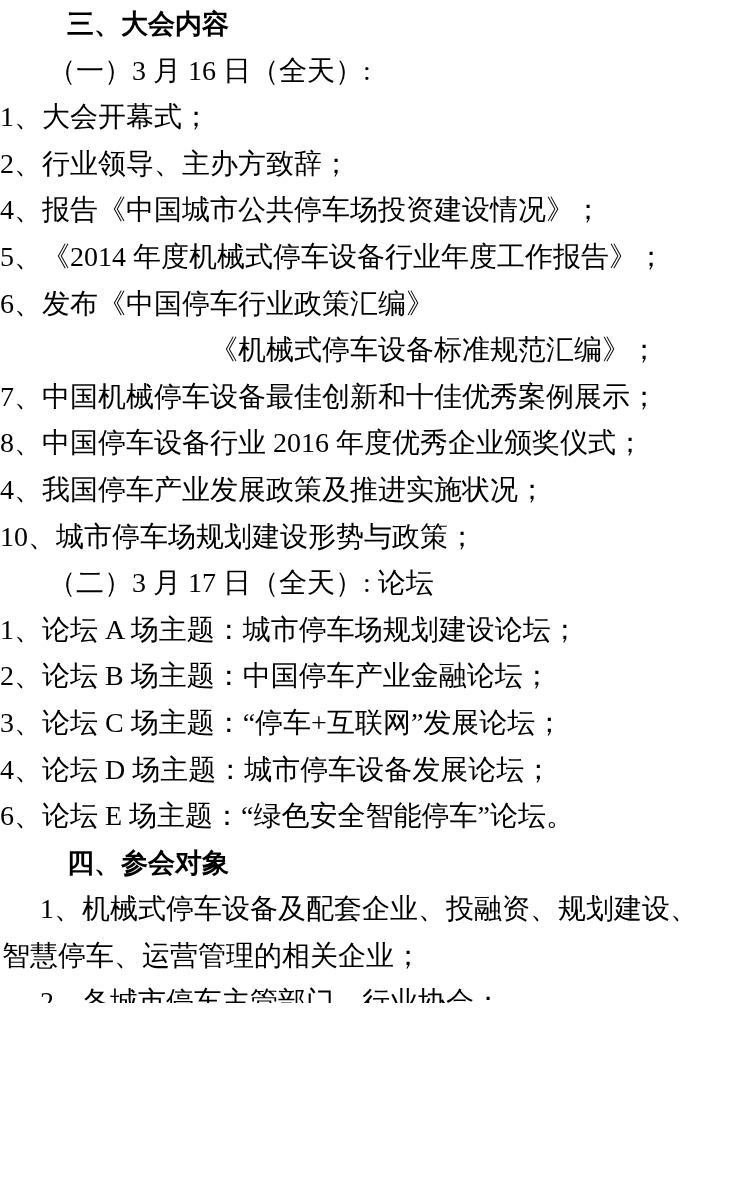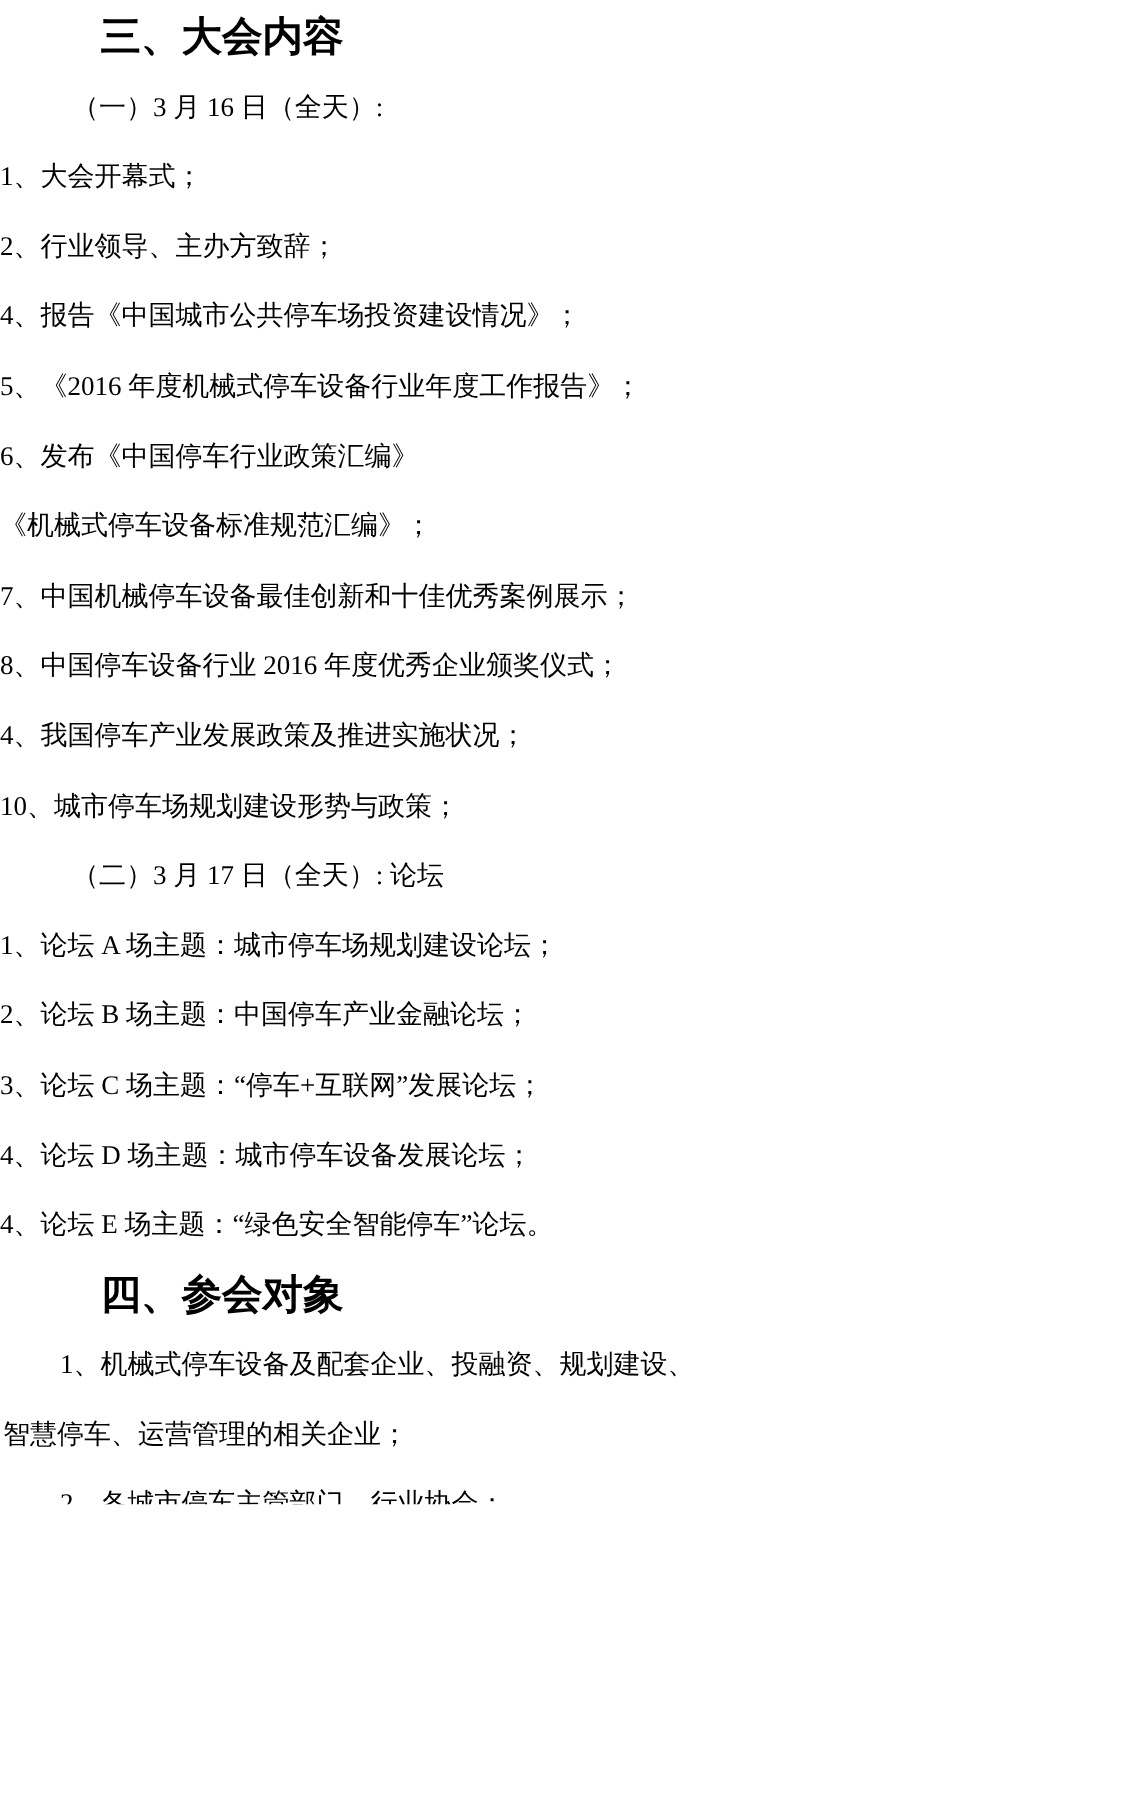--- a/index.html
+++ b/index.html
@@ -17,39 +17,39 @@
     font-family: "Liberation Serif", "DejaVu Serif", serif;
     border-radius: 32px;
   }
   .doc-body {
     position: absolute;
     top: 1px;
     left: 0;
     width: 100%;
   }
   .line {
-    font-size: 18px;
+    font-size: 28px;
     line-height: 46.6px;
     height: 46.6px;
     white-space: nowrap;
     color: #000000;
   }
   
   .h {
     font-family: "Liberation Sans", "DejaVu Sans", sans-serif;
     font-weight: 700;
     font-size: 27px;
     padding-left: 67px;
   }
   
   .sub { padding-left: 48px; }
   
   .li { }
   
-  .cont { }
+  .cont { padding-left: 210px; }
   
   .p1 { padding-left: 40px; }
   
   .pw { padding-left: 2px; }
 
   .page-number {
     position: absolute;
     top: 1158px;
     left: 0;
     width: 718px;
@@ -62,33 +62,33 @@
 </head>
 <body>
 
 <div class="page">
   <div class="doc-body">
       <div class="line h">三、大会内容</div>
       <div class="line sub">（一）3 月 16 日（全天）:</div>
       <div class="line li">1、大会开幕式；</div>
       <div class="line li">2、行业领导、主办方致辞；</div>
       <div class="line li">4、报告《中国城市公共停车场投资建设情况》；</div>
-      <div class="line li">5、《2016 年度机械式停车设备行业年度工作报告》；</div>
+      <div class="line li">5、《2014 年度机械式停车设备行业年度工作报告》；</div>
       <div class="line li">6、发布《中国停车行业政策汇编》</div>
       <div class="line cont">《机械式停车设备标准规范汇编》；</div>
       <div class="line li">7、中国机械停车设备最佳创新和十佳优秀案例展示；</div>
       <div class="line li">8、中国停车设备行业 2016 年度优秀企业颁奖仪式；</div>
       <div class="line li">4、我国停车产业发展政策及推进实施状况；</div>
       <div class="line li">10、城市停车场规划建设形势与政策；</div>
       <div class="line sub">（二）3 月 17 日（全天）: 论坛</div>
       <div class="line li">1、论坛 A 场主题：城市停车场规划建设论坛；</div>
       <div class="line li">2、论坛 B 场主题：中国停车产业金融论坛；</div>
       <div class="line li">3、论坛 C 场主题：“停车+互联网”发展论坛；</div>
       <div class="line li">4、论坛 D 场主题：城市停车设备发展论坛；</div>
-      <div class="line li">4、论坛 E 场主题：“绿色安全智能停车”论坛。</div>
+      <div class="line li">6、论坛 E 场主题：“绿色安全智能停车”论坛。</div>
       <div class="line h">四、参会对象</div>
       <div class="line p1">1、机械式停车设备及配套企业、投融资、规划建设、</div>
       <div class="line pw">智慧停车、运营管理的相关企业；</div>
       <div class="line p1">2、各城市停车主管部门、行业协会；</div>
       <div class="line p1">7、金融机构、学术研究机构等。</div>
     </div>
   <div class="page-number">3</div>
 </div>
 
 </body></html>

